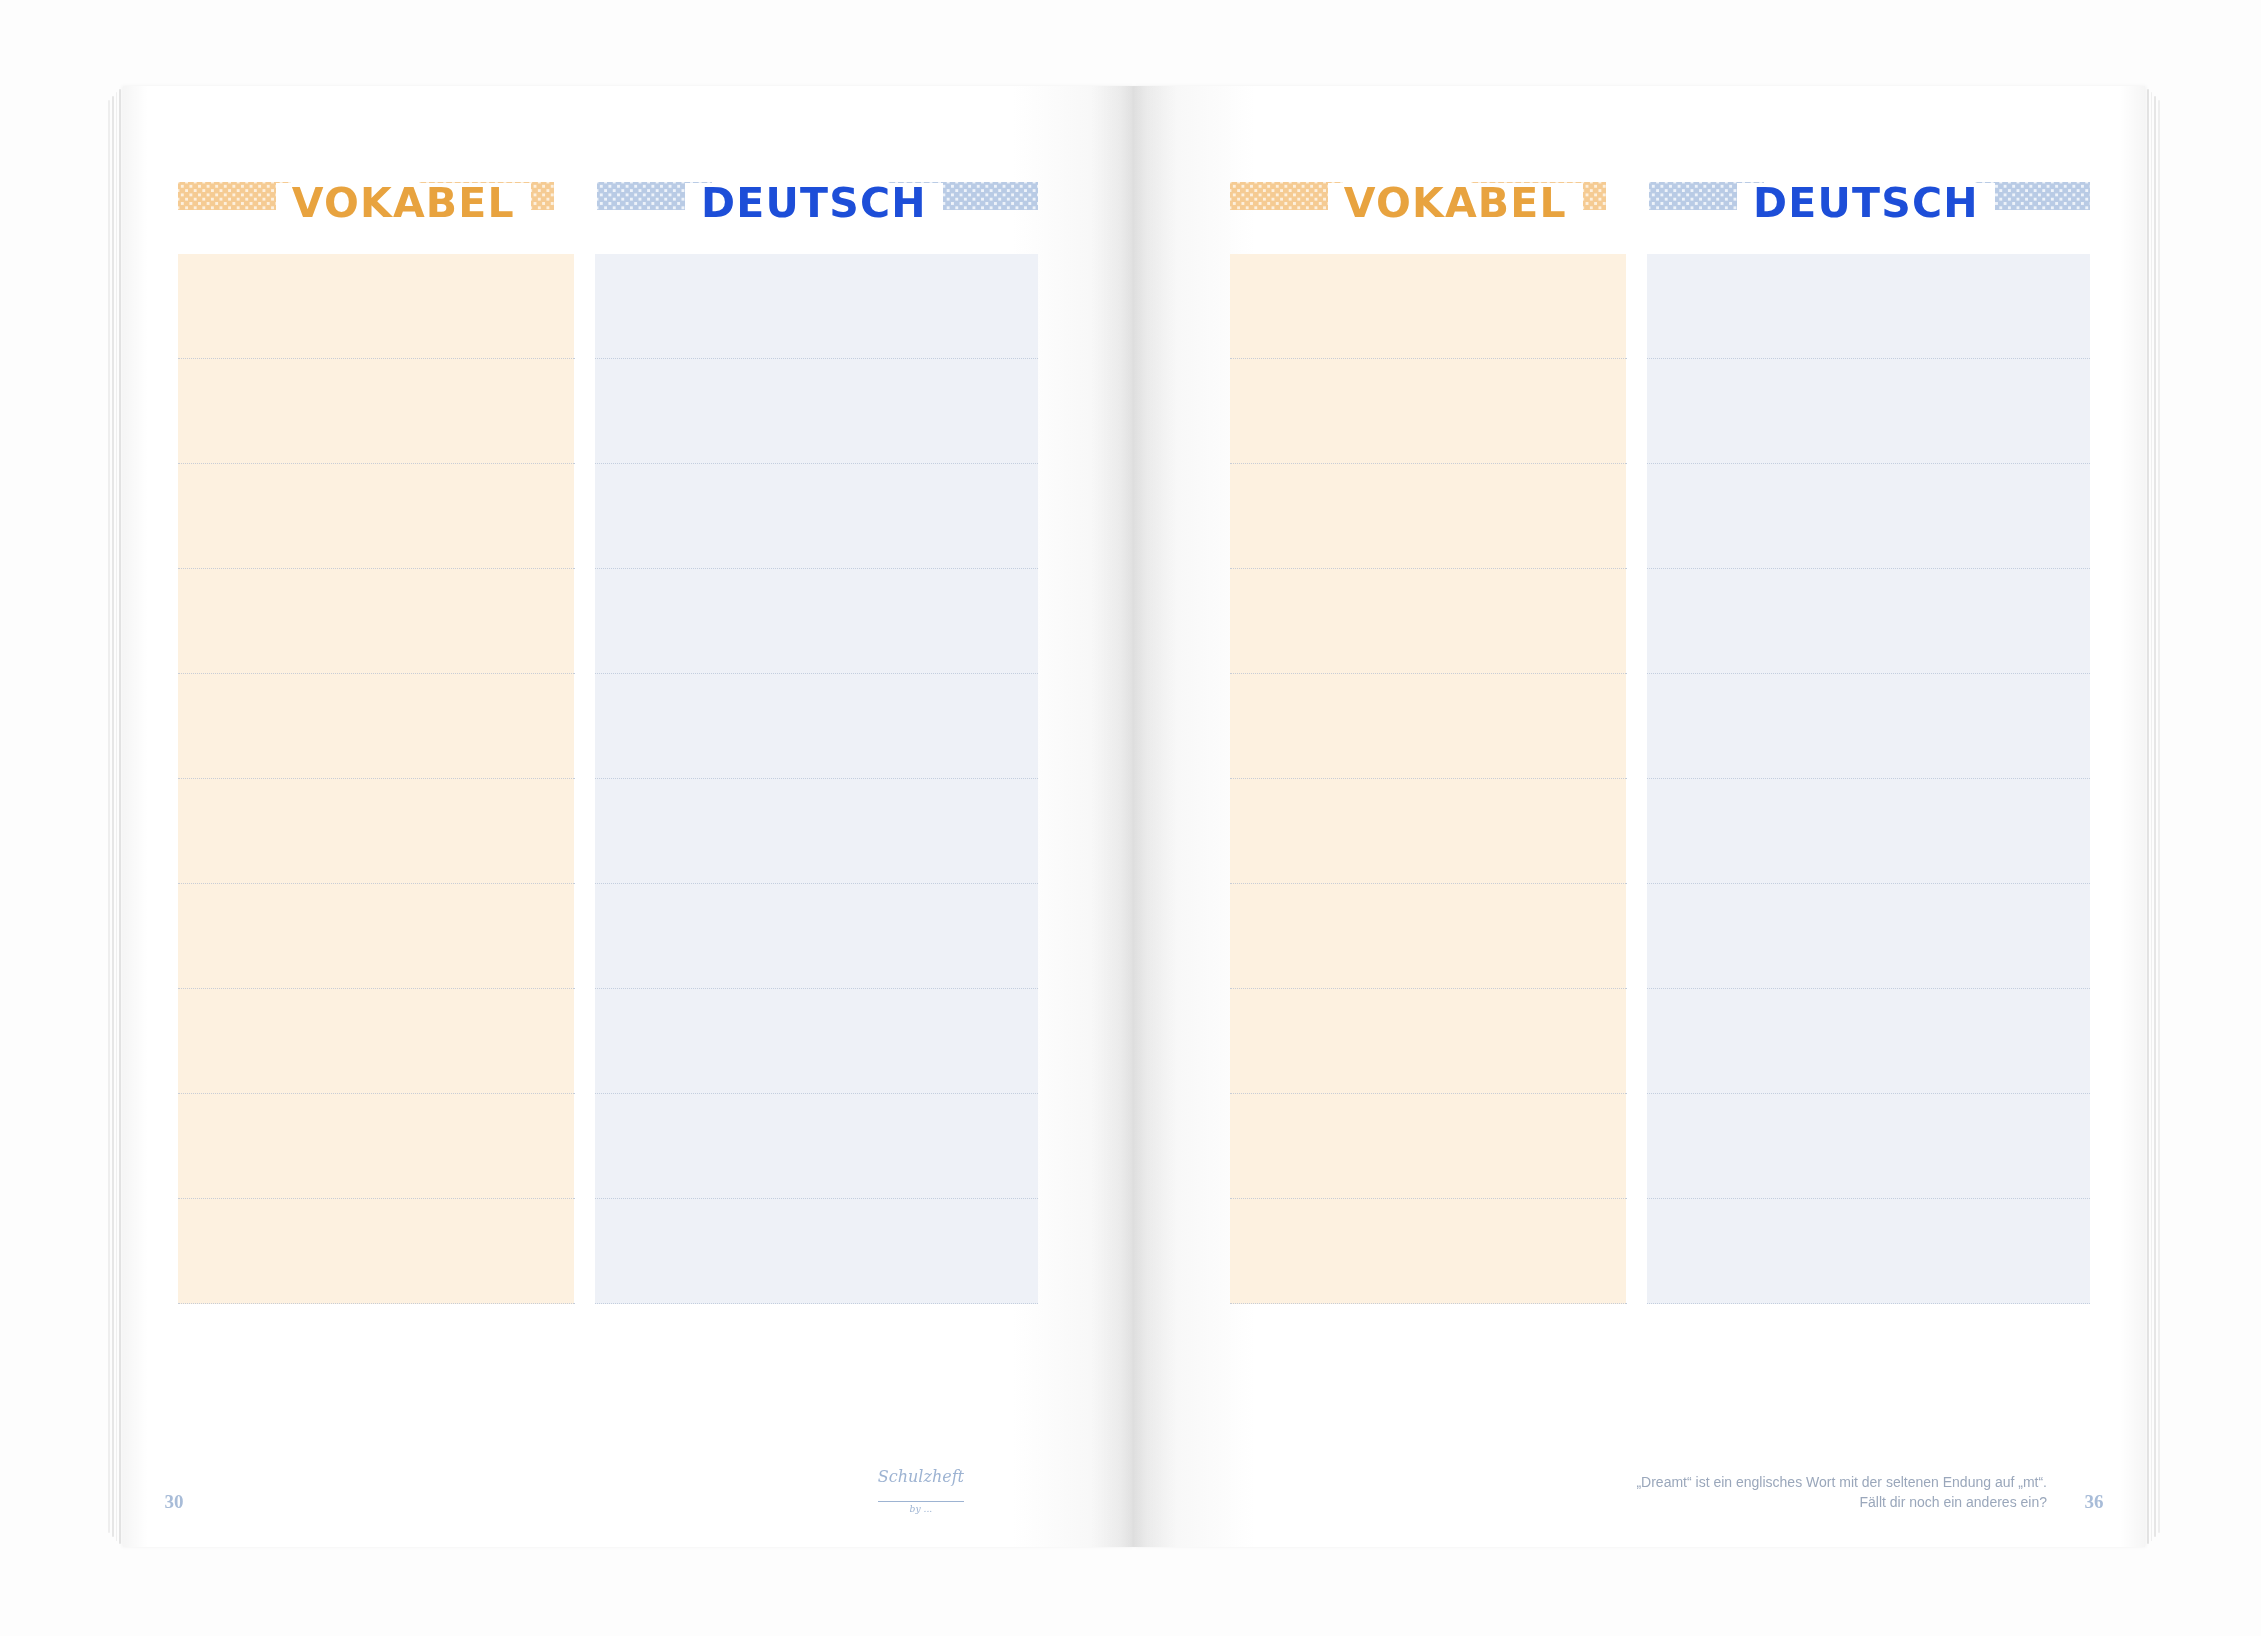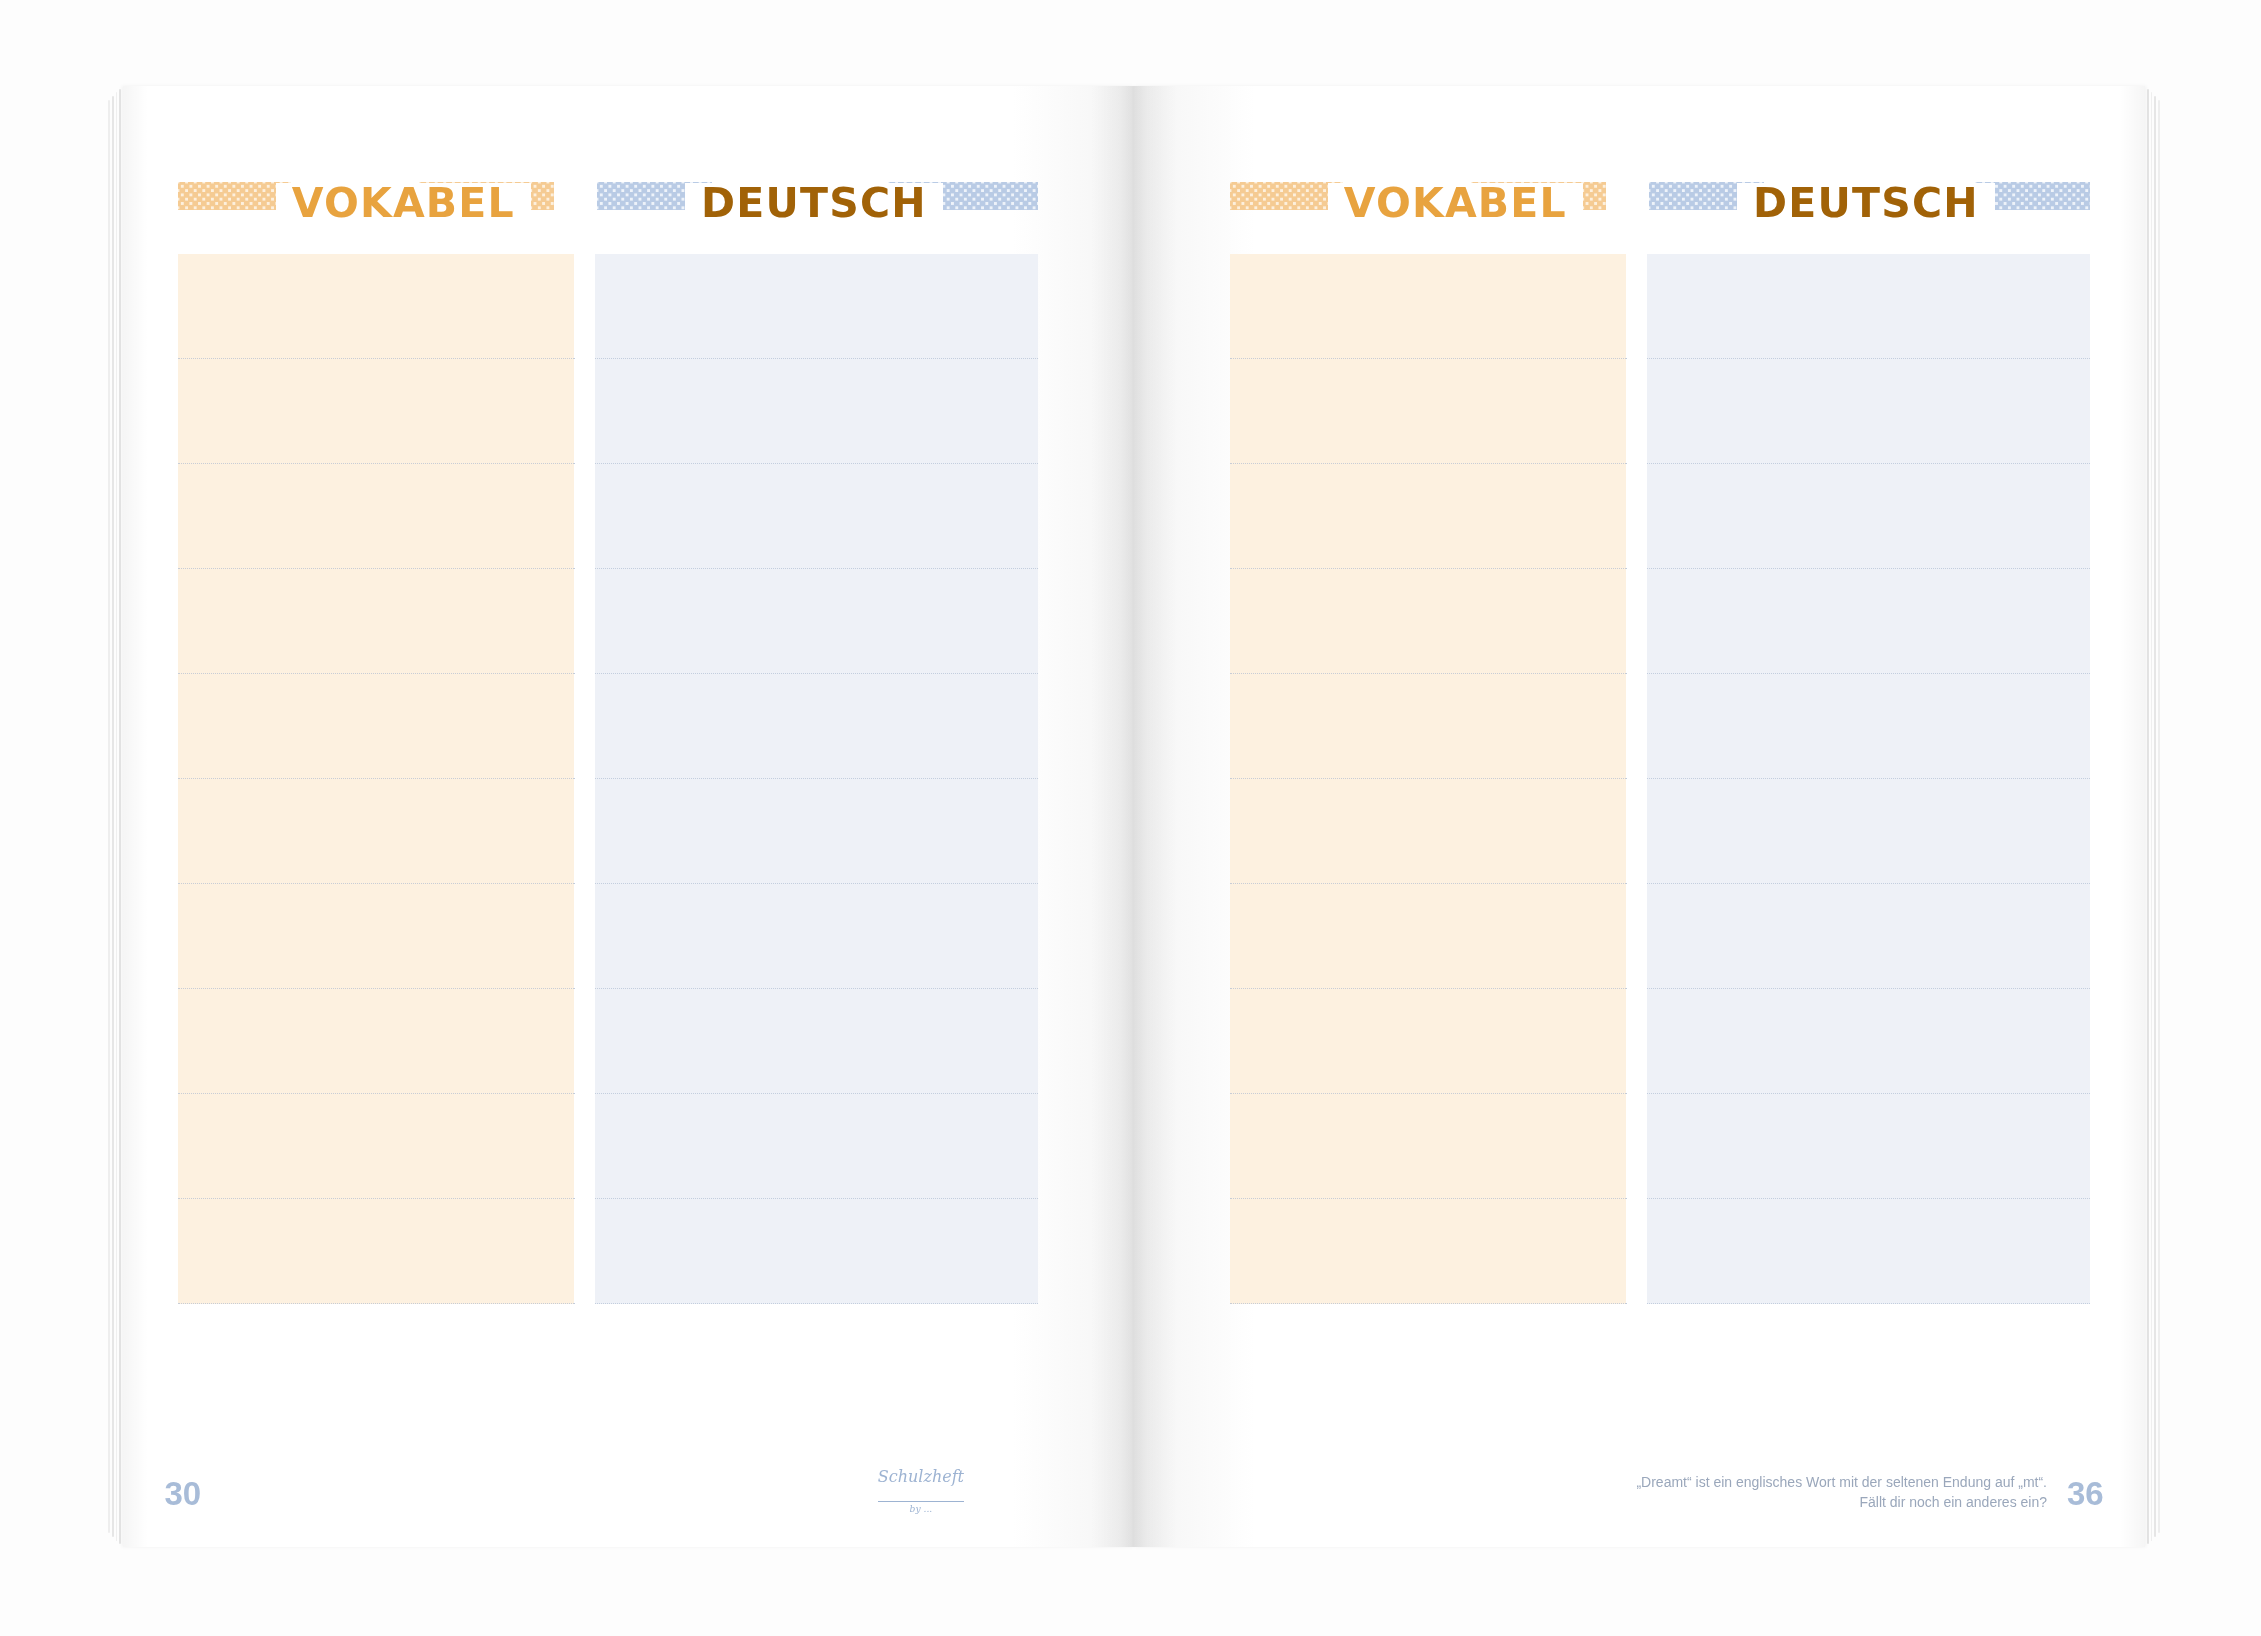--- a/index.html
+++ b/index.html
@@ -144,21 +144,21 @@
     z-index: 3;
     font-family: "DejaVu Sans", sans-serif;
     font-weight: bold;
     font-size: 41px;
     letter-spacing: 1.2px;
     background: #ffffff;
     padding: 0 16px;
     line-height: 1;
   }
   .col-title.orange { color: #e8a33f; }
-  .col-title.blue   { color: #a16207; }
+  .col-title.blue   { color: #1d4ed8; }
 
   
   .vokabel .col-title { margin-left: 26%; }
   .deutsch .col-title { margin-left: 20%; }
 
   
   .rows {
     position: relative;
     margin-top: 13.6px;
   }
@@ -211,23 +211,23 @@
   .footer {
     position: absolute;
     left: 0;
     right: 0;
     bottom: -2.5px;
     height: 43px;
   }
   .page-num {
     position: absolute;
     bottom: 0;
-    font-family: Liberation Sans, sans-serif;
+    font-family: Liberation Serif, serif;
     font-weight: bold;
-    font-size: 33px;
+    font-size: 19px;
     color: #a8bcd8;
   }
   .page.left  .page-num { left: -13.6px; }
   .page.right .page-num { right: -13.6px; }
 
   .logo {
     position: absolute;
     bottom: -1.2px;
     right: 74px;
     text-align: center;

